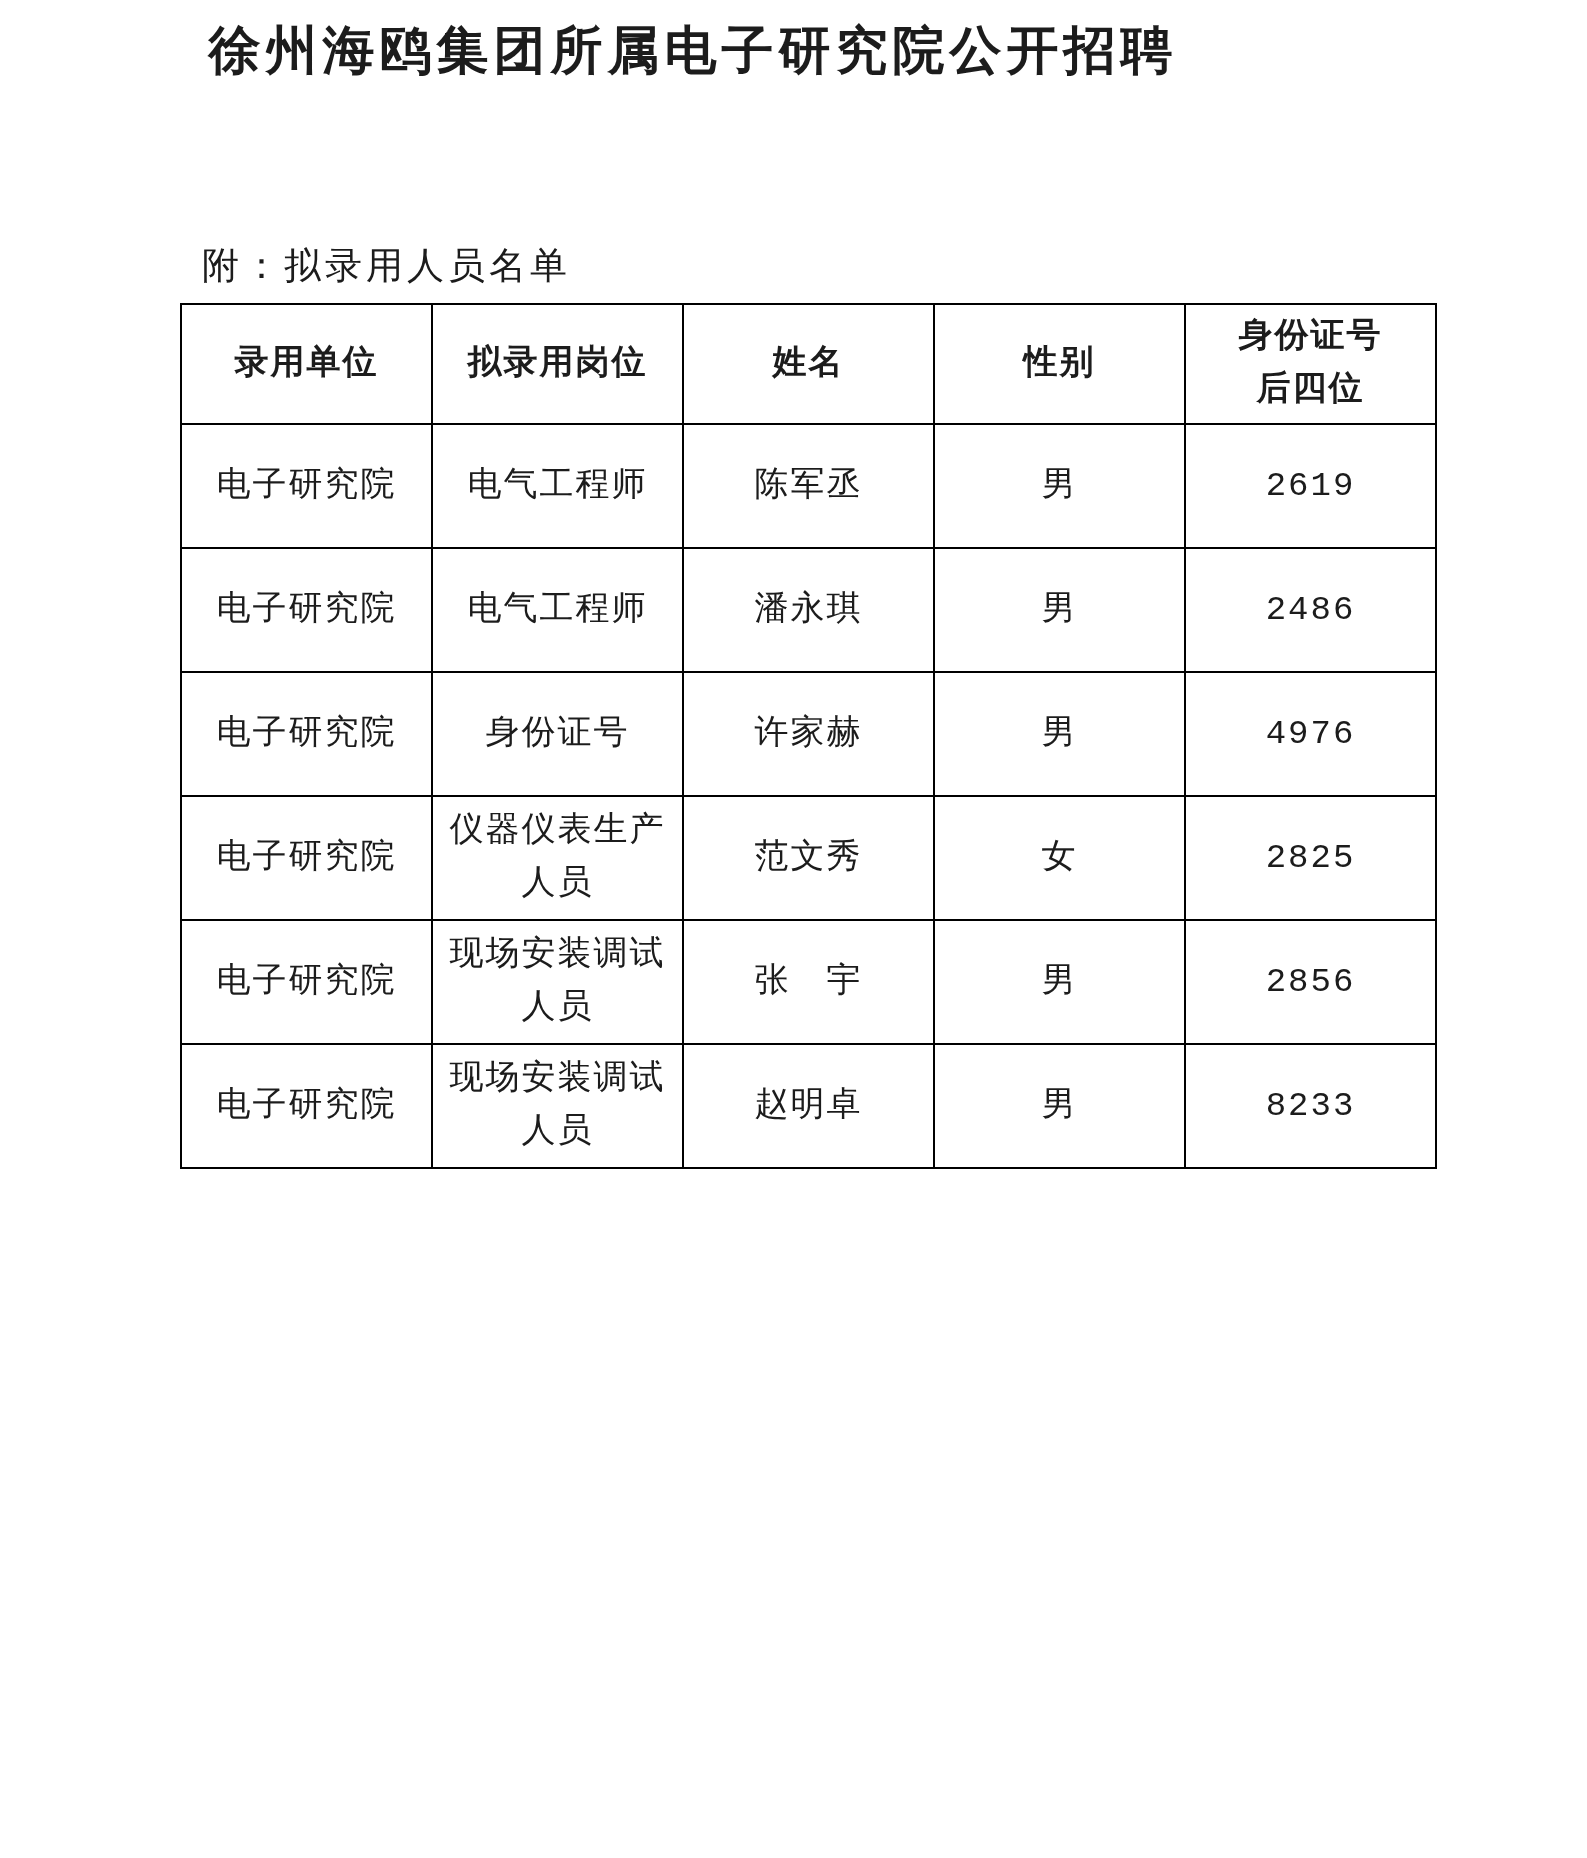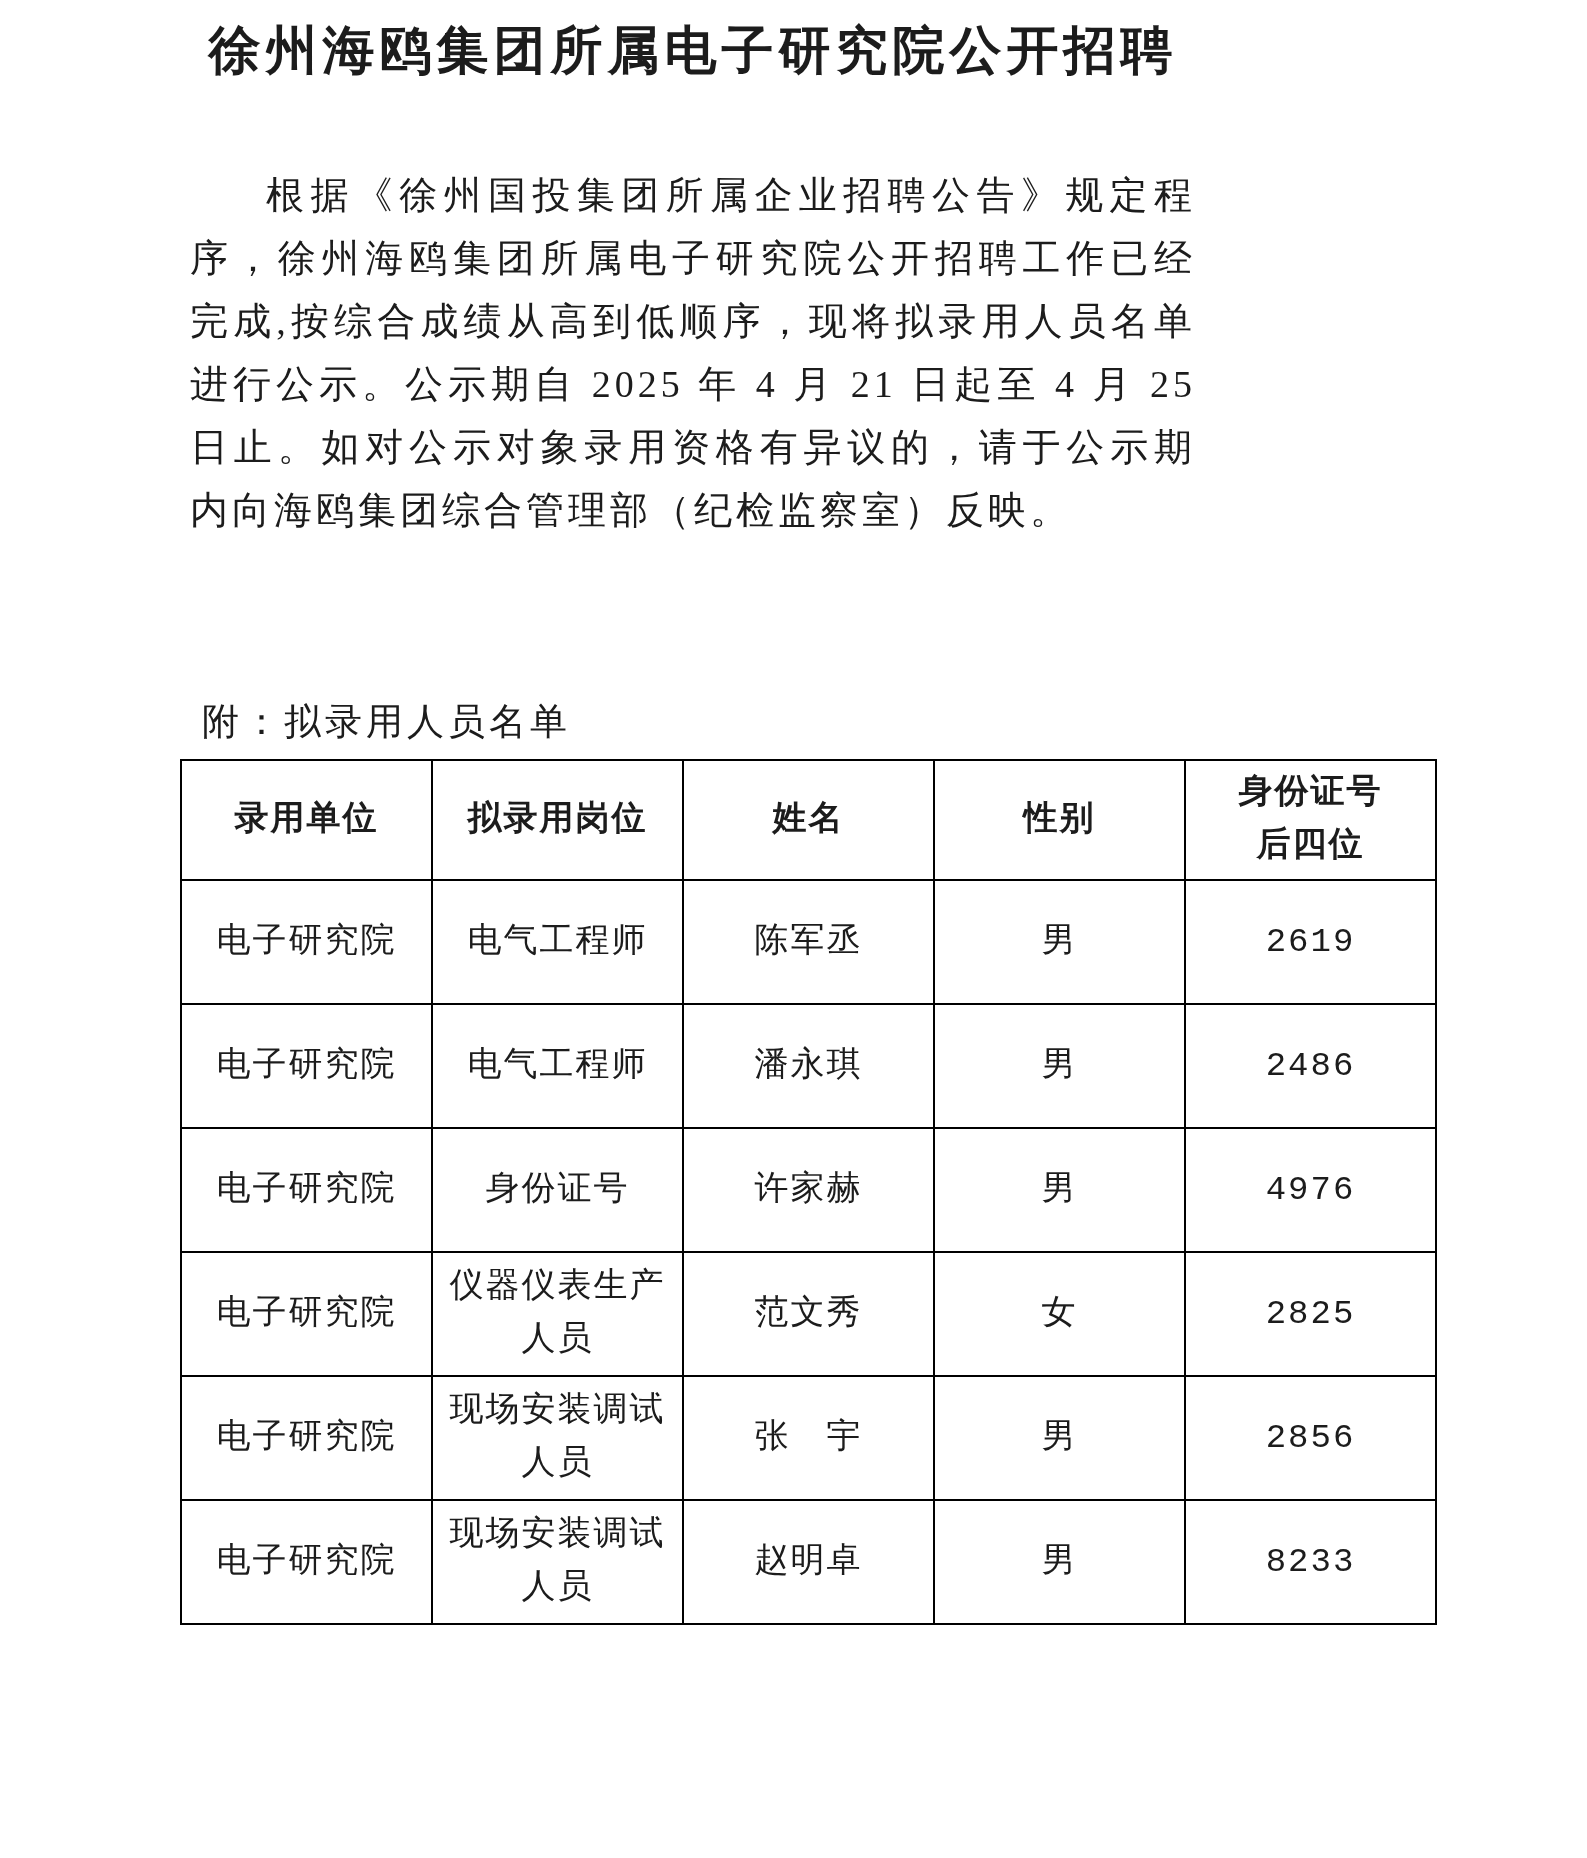--- a/index.html
+++ b/index.html
@@ -92,21 +92,20 @@
 </style>
 </head>
 <body>
 
 <div class="page">
 
   <h1 class="title">
     <span class="title-line">徐州海鸥集团所属电子研究院公开招聘</span>
   </h1>
 
-  <p class="body-par">根据《徐州国投集团所属企业招聘公告》规定程序，徐州海鸥集团所属电子研究院公开招聘工作已经完成,按综合成绩从高到低顺序，现将拟录用人员名单进行公示。公示期自 2025 年 4 月 21 日起至 4 月 25 日止。如对公示对象录用资格有异议的，请于公示期内向海鸥集团综合管理部（纪检监察室）反映。</p>
 
 
   <p class="attach">附：拟录用人员名单</p>
 
   <table class="roster">
     <colgroup>
         <col>
         <col>
         <col>
         <col>

